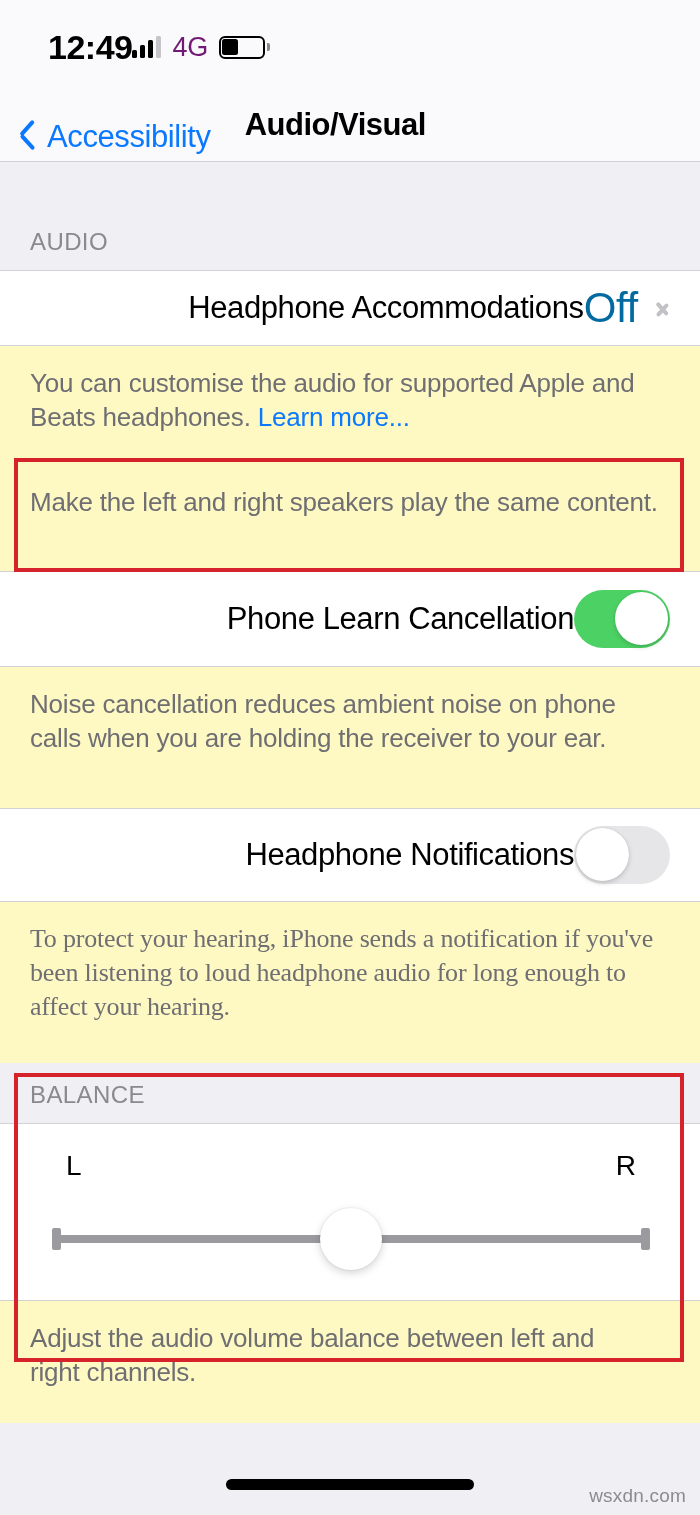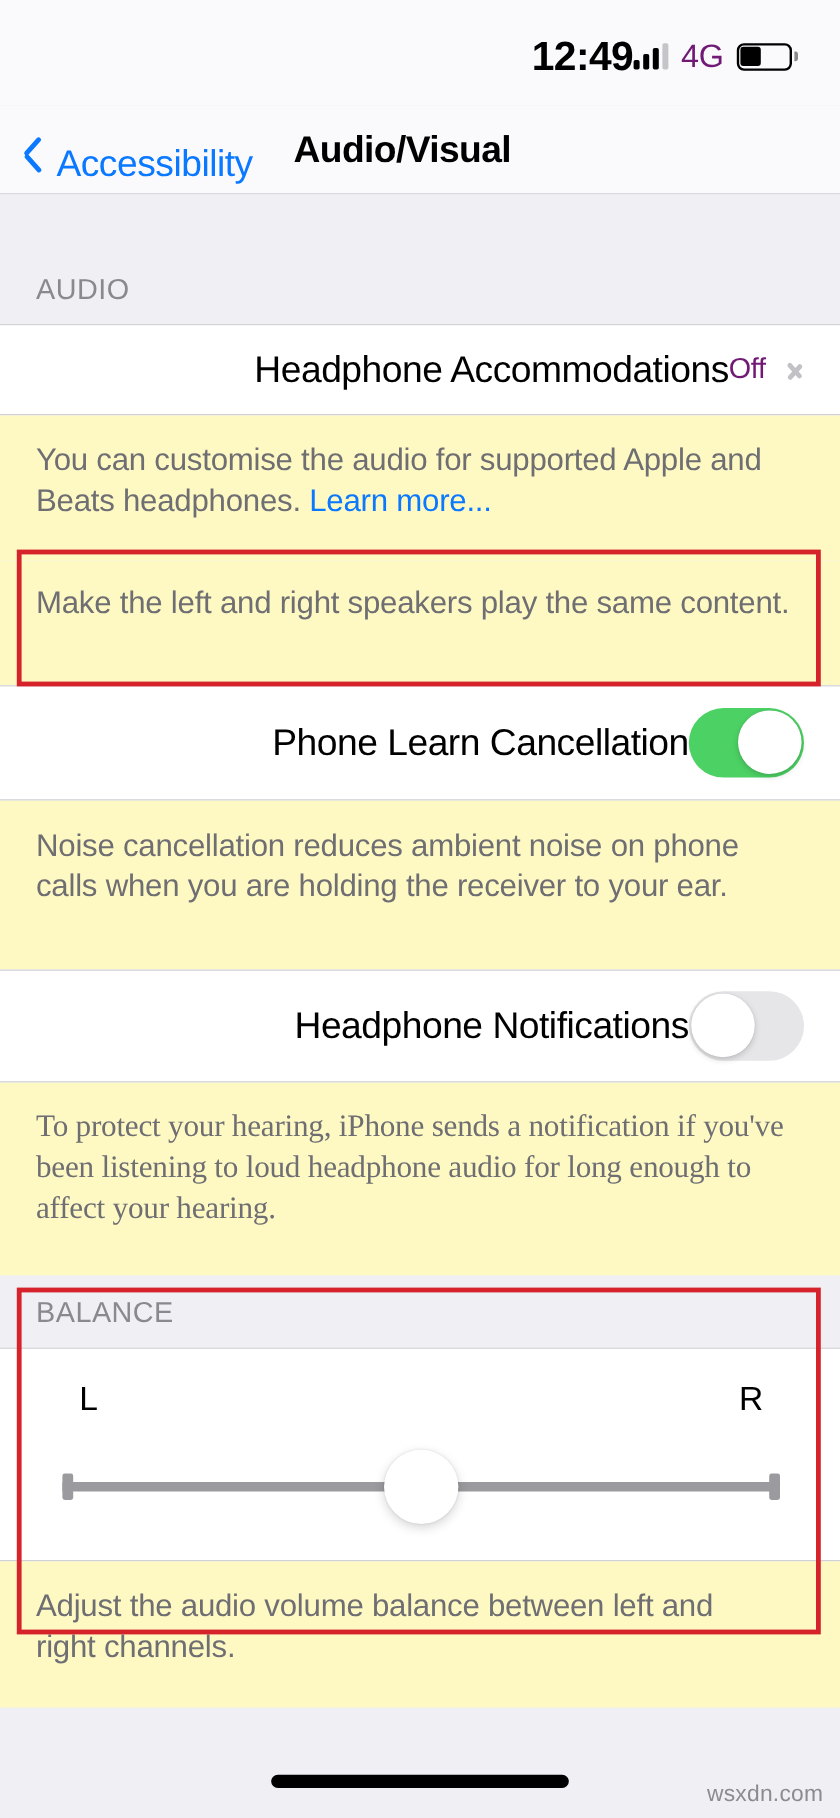--- a/index.html
+++ b/index.html
@@ -15,21 +15,21 @@
     background:#EFEFF4;
     overflow:hidden;
   }
 
   
   .status-bar {
     position:absolute; top:0; left:0;
     width:700px; height:88px;
     background:#FAFAFC;
     display:flex; align-items:center;
-    justify-content:flex-end;
+    justify-content:flex-start;
     padding:0 40px 0 48px;
   }
   .status-time {
     font-size:34px; font-weight:700; color:#000;
     letter-spacing:-0.5px; line-height:1;
     padding-top:6px;
   }
   .status-right {
     display:flex; align-items:center; gap:11px;
     padding-top:6px;
@@ -58,21 +58,21 @@
 
   
   .nav-bar {
     position:absolute; top:88px; left:0;
     width:700px; height:74px;
     background:#FAFAFC;
     display:flex; align-items:center;
     padding-left:18px;
     border-bottom:1px solid #D2D2D6;
   }
-  .nav-back { display:flex; align-items:flex-start; cursor:pointer;margin-top:24px; }
+  .nav-back { display:flex; align-items:flex-end; cursor:pointer;margin-top:24px; }
   .nav-chevron {
     width:17px; height:30px; position:relative; margin-right:12px;
   }
   .nav-chevron::before, .nav-chevron::after {
     content:""; position:absolute; left:3px;
     width:19px; height:4.4px; border-radius:2.5px; background:#0A78FF;
   }
   .nav-chevron::before { top:8px; transform:rotate(-48deg); transform-origin:left center; }
   .nav-chevron::after  { top:8px; transform:rotate(48deg);  transform-origin:left center; }
   .nav-back-label { font-size:31px; color:#0A78FF; letter-spacing:-0.4px; }
@@ -90,21 +90,21 @@
   .cell {
     position:relative; background:#fff;
     display:flex; align-items:center;
     justify-content:flex-end;
     padding:0 30px 0 30px;
     border-top:1px solid #D2D2D6;
     border-bottom:1px solid #D2D2D6;
   }
   .cell-label { font-size:31px; color:#000; letter-spacing:-0.4px; }
   .cell-right { display:flex; align-items:center; gap:18px; }
-  .cell-value { font-size:24px; color:#701a75; letter-spacing:-0.3px; }
+  .cell-value { font-size:42px; color:#0369a1; letter-spacing:-0.3px; }
   .disclosure { width:14px; height:26px; position:relative; }
   .disclosure::before, .disclosure::after {
     content:""; position:absolute; left:1px;
     width:16px; height:3.6px; border-radius:2px; background:#C2C2C6;
   }
   .disclosure::before { top:6px;  transform:rotate(48deg);  transform-origin:left center; }
   .disclosure::after  { top:19px; transform:rotate(-48deg); transform-origin:left center; }
 
   .footnote {
     background:#fef9c3;

